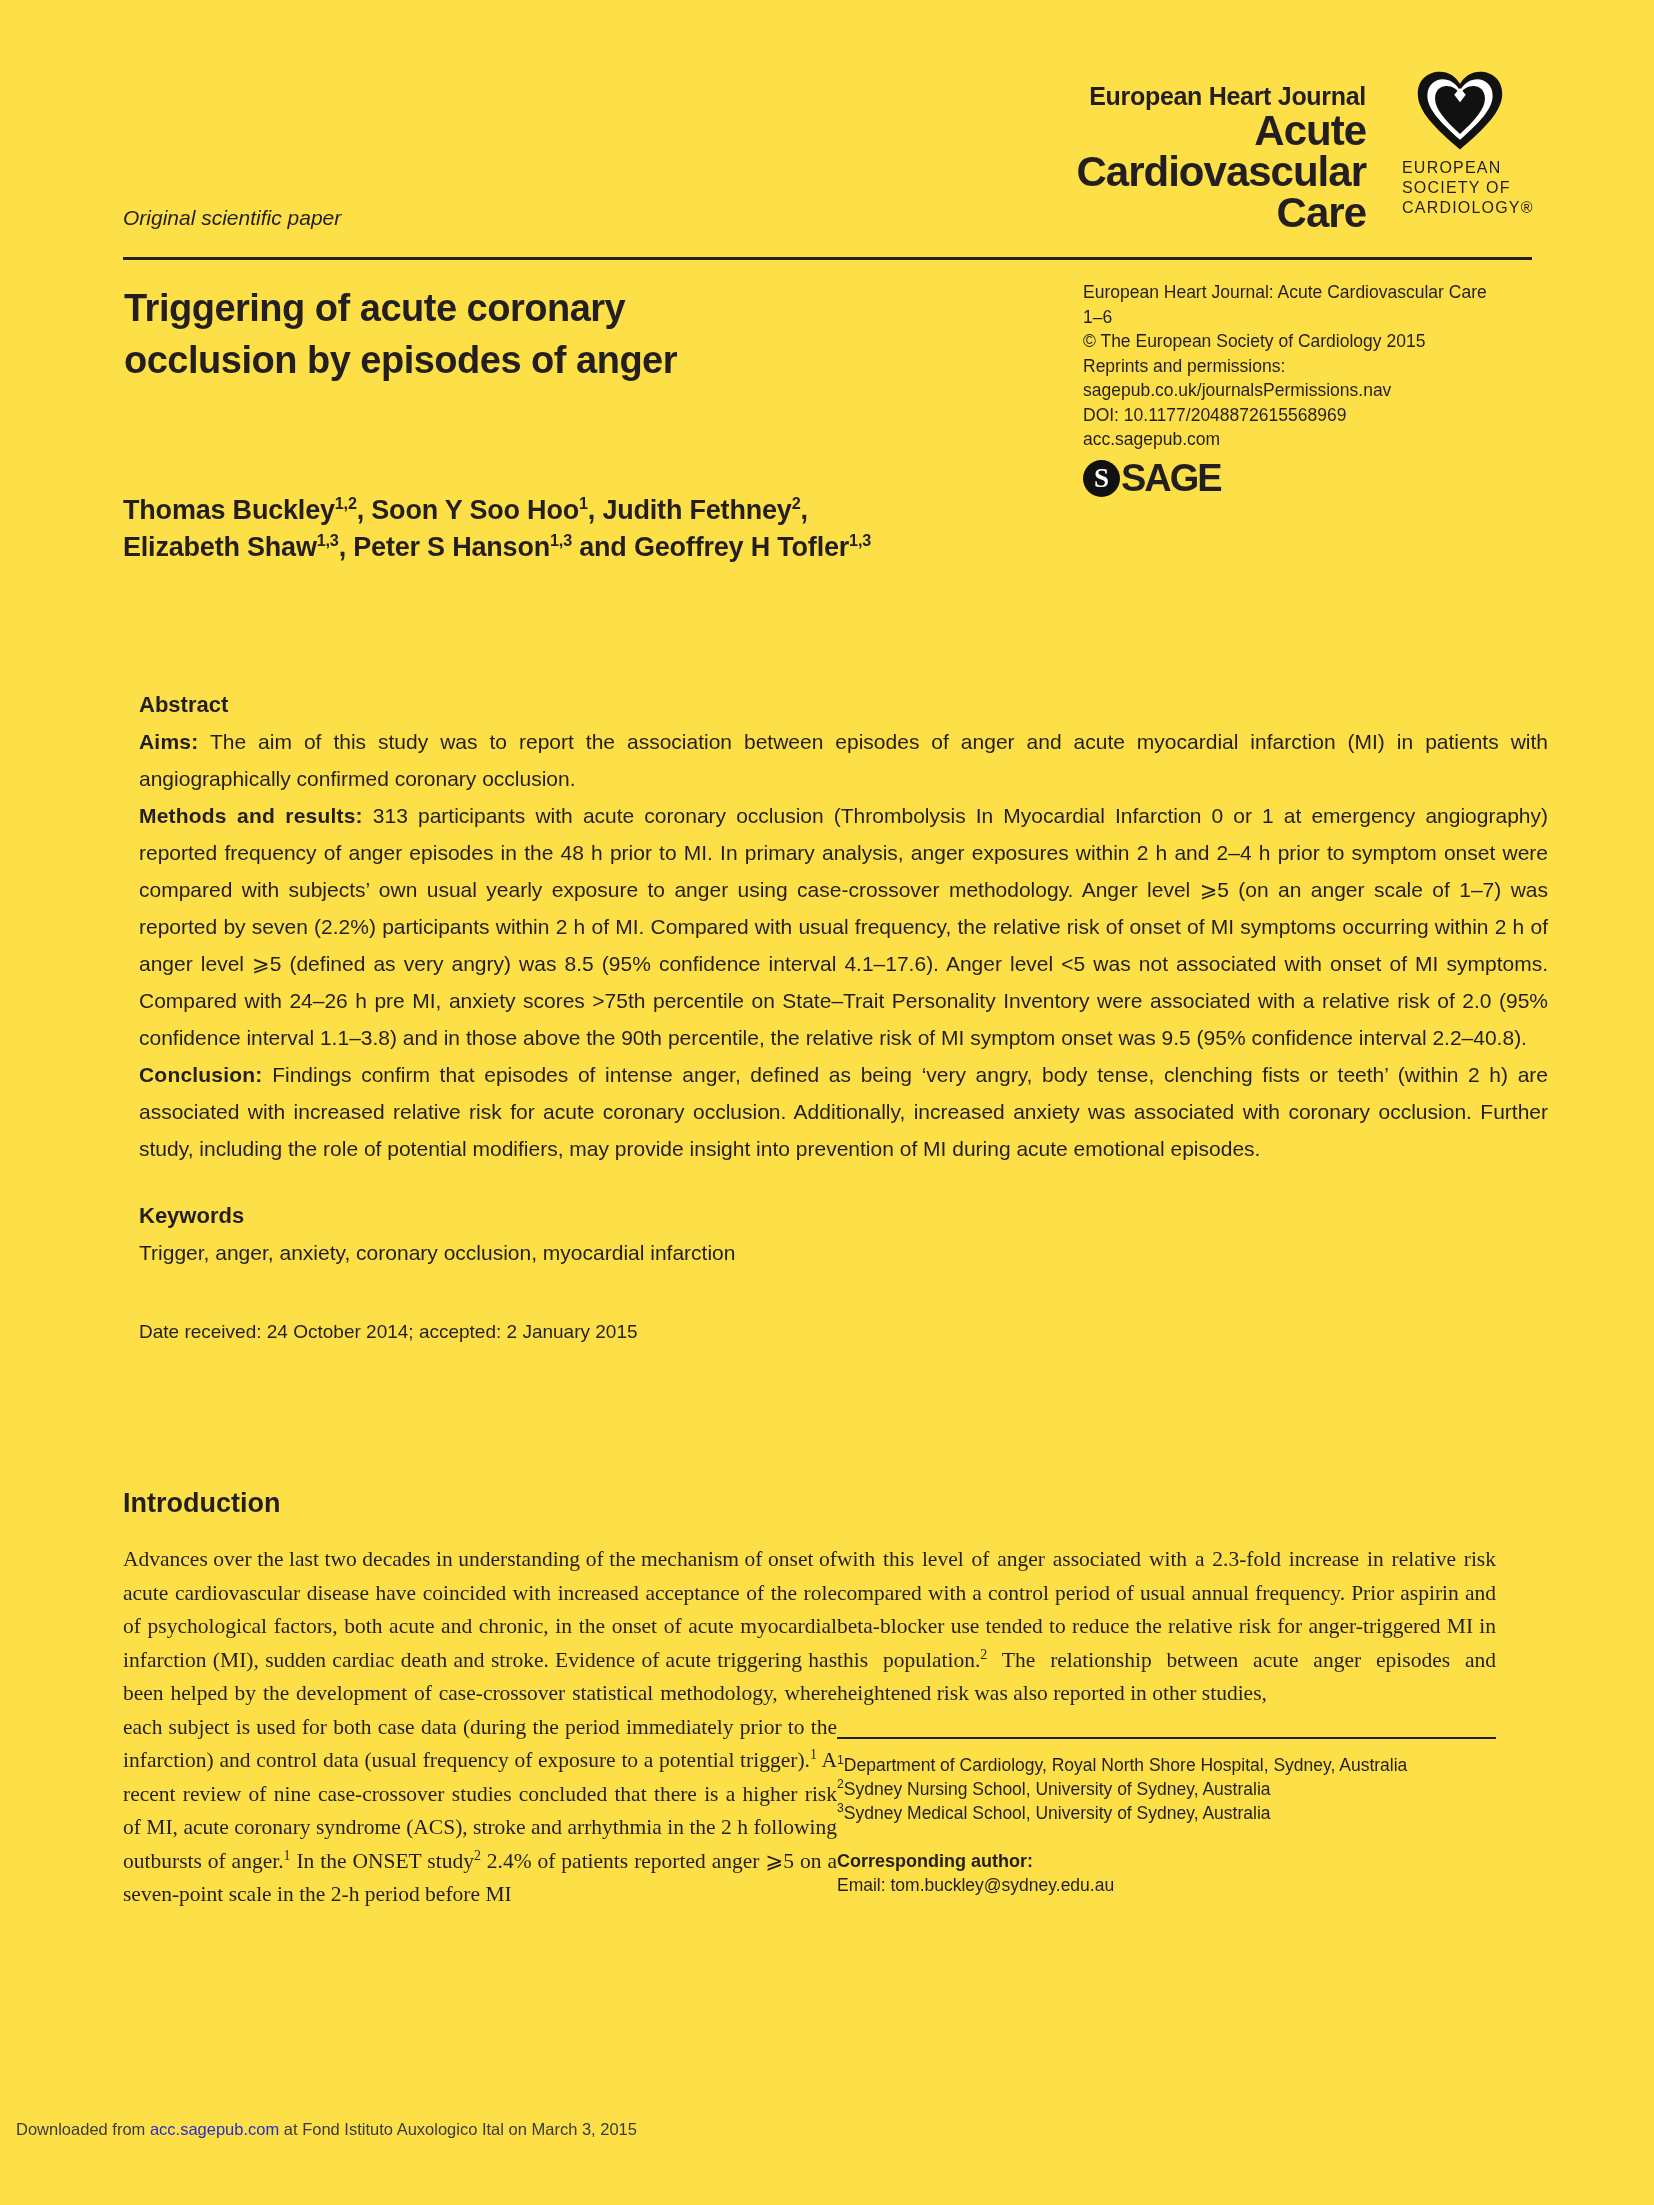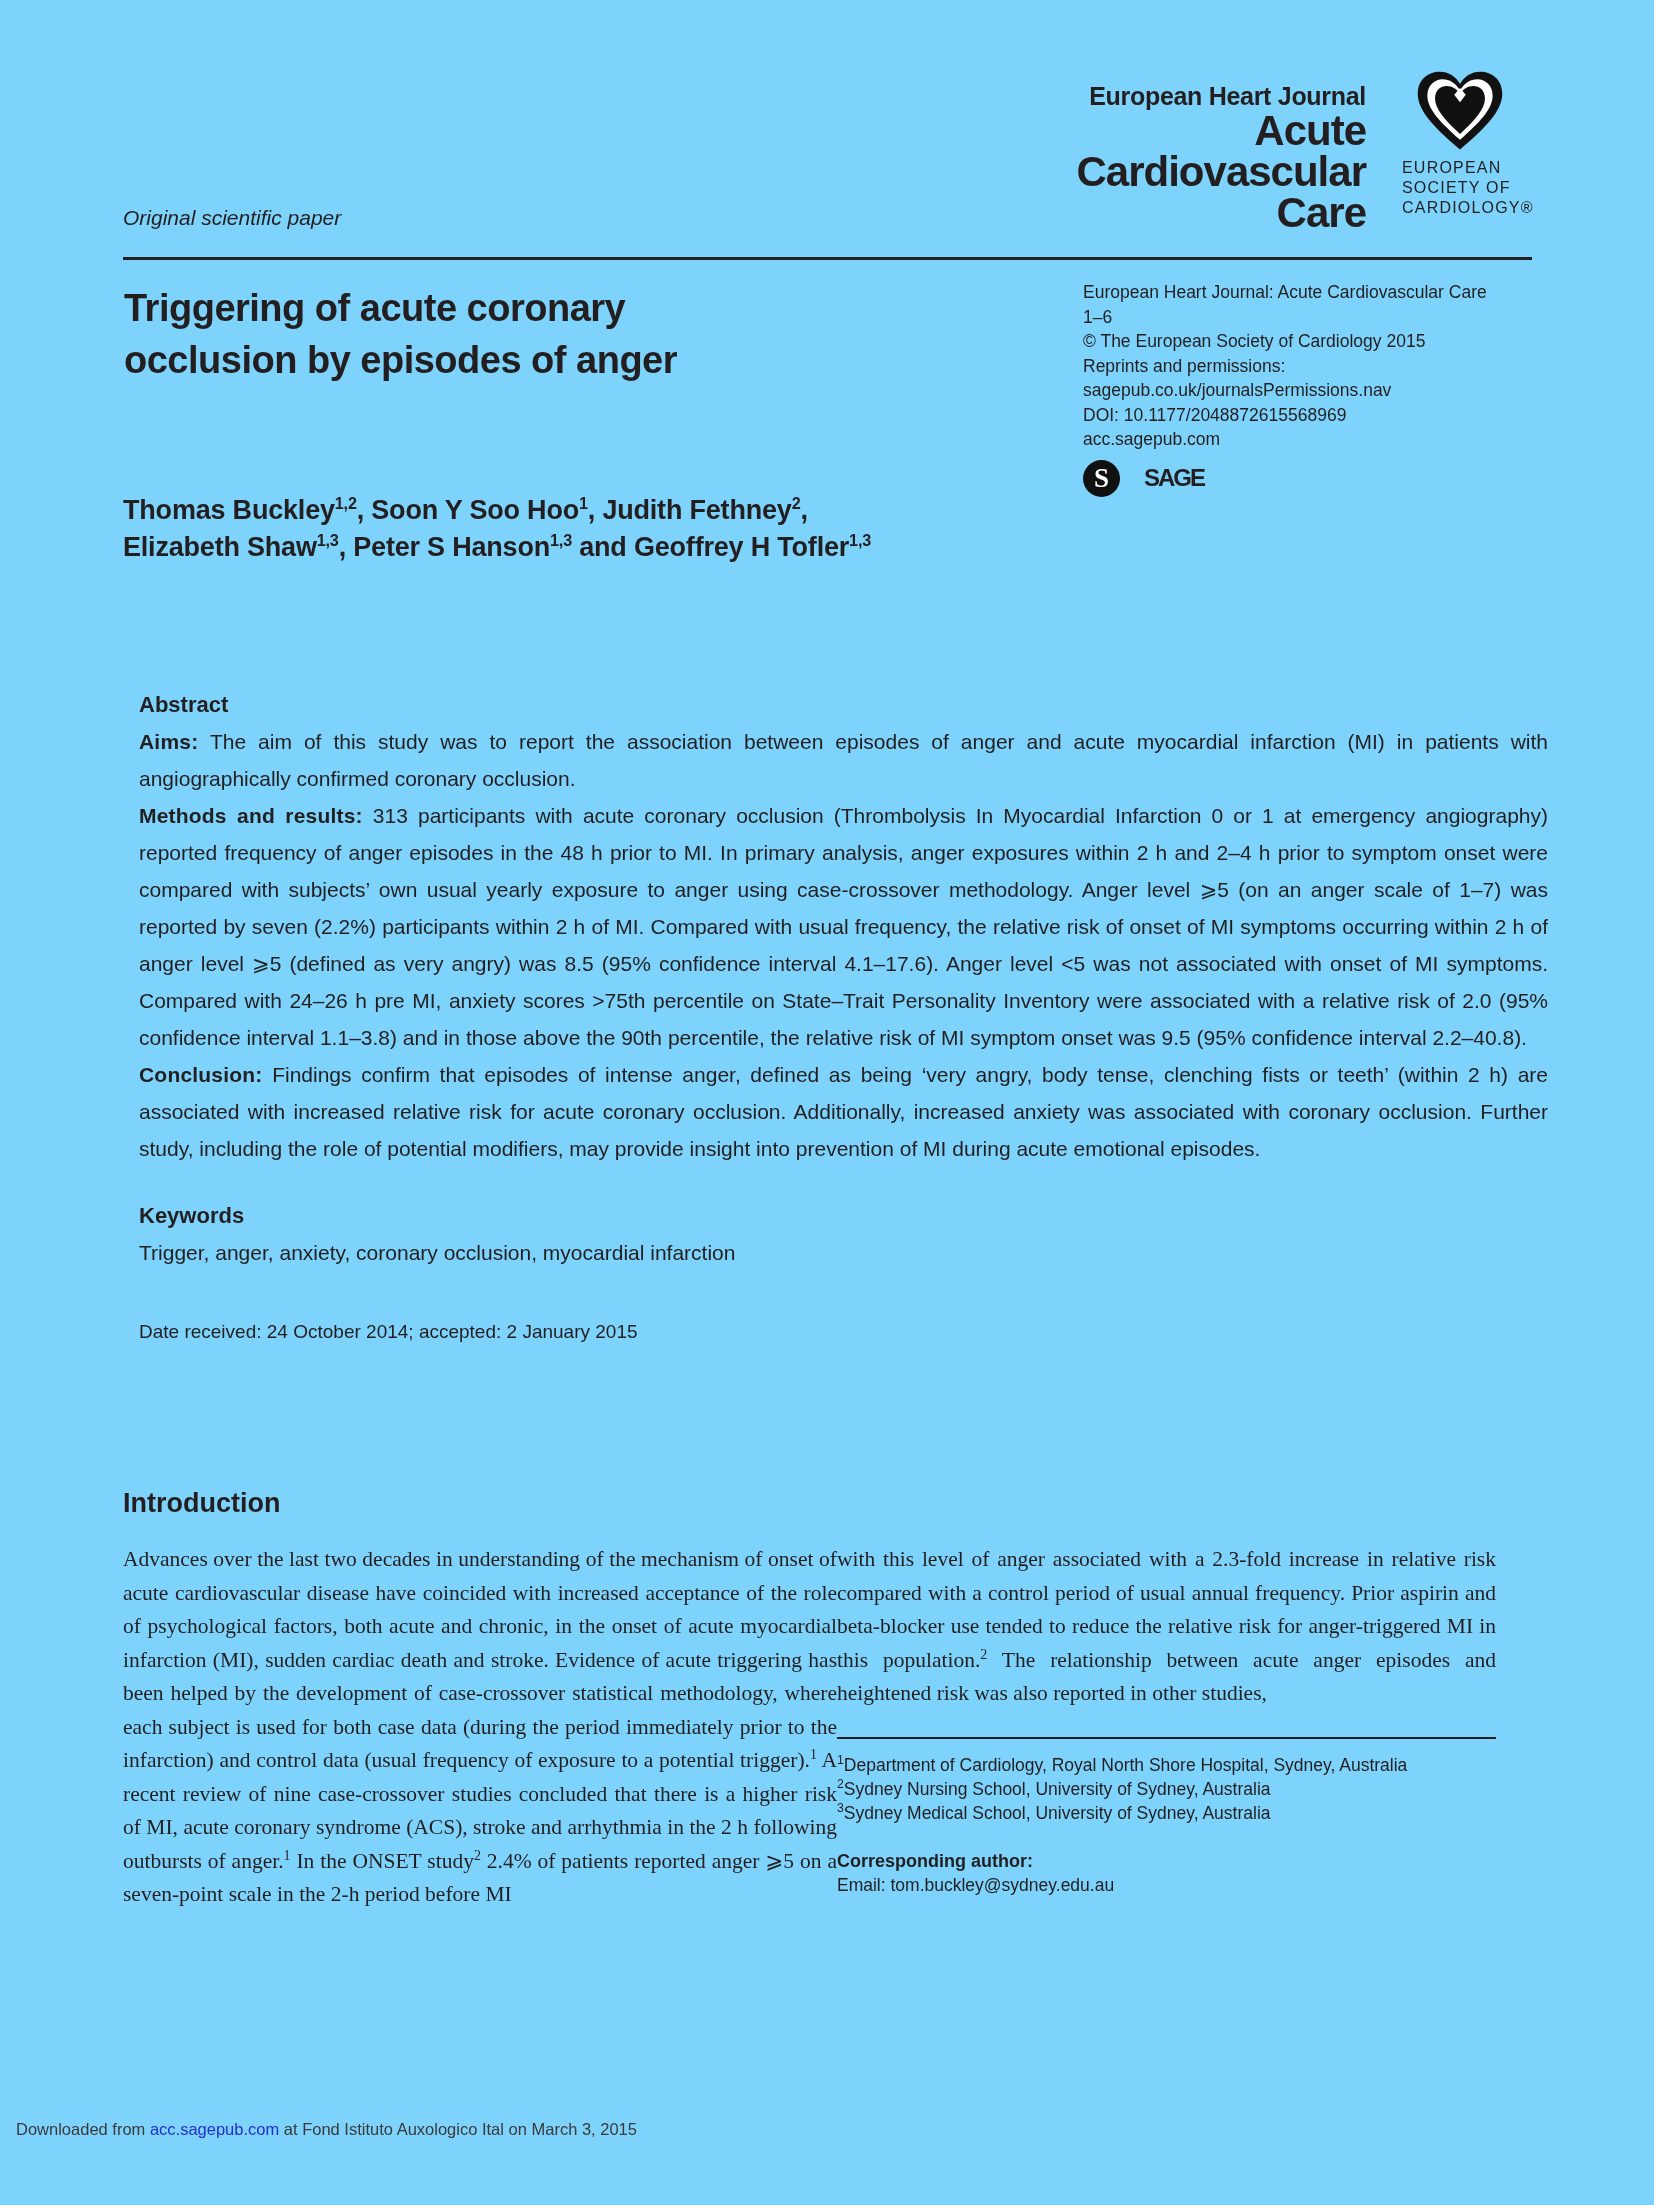--- a/index.html
+++ b/index.html
@@ -1,20 +1,20 @@
 <!DOCTYPE html>
 <html><head>
 <meta charset="utf-8">
 <style>
   html,body{margin:0;padding:0;background:#ffffff;}
   .page{
     position:relative;
     width:1654px;
     height:2205px;
-    background:#7dd3fc;
+    background:#fde047;
     color:#231f20;
     font-family:"Liberation Sans", sans-serif;
     overflow:hidden;
   }
   
   .masthead{position:absolute;top:68px;right:116px;display:flex;gap:16px;align-items:flex-start;}
   .masthead-text{text-align:right;padding-top:14px;}
   .mh-line1{font-size:25px;font-weight:bold;line-height:28px;letter-spacing:-0.3px;}
   .mh-big{font-size:42px;font-weight:bold;line-height:41px;letter-spacing:-1px;}
   .esc-col{width:136px;display:flex;flex-direction:column;align-items:flex-start;margin-left:20px;}
@@ -22,21 +22,21 @@
   .esc-text{font-size:16px;line-height:20px;letter-spacing:1.2px;margin-top:4px;}
   
   .category{position:absolute;left:123px;top:206px;font-style:italic;font-size:21px;}
   .header-rule{position:absolute;left:123px;top:257px;width:1409px;height:3px;background:#231f20;}
   .title{position:absolute;left:123px;top:281px;width:640px;margin:1px;font-size:38px;line-height:52px;font-weight:bold;letter-spacing:-0.5px;}
   
   .meta{position:absolute;left:1083px;top:280px;width:470px;font-size:17.5px;line-height:24.5px;}
   .meta a{color:inherit;text-decoration:none;display:block;}
   .sage{display:flex;align-items:center;margin-top:8px;}
   .sage-circle{width:37px;height:37px;border-radius:50%;background:#111;color:#fff;display:flex;align-items:center;justify-content:center;font-weight:bold;font-size:27px;font-family:"Liberation Serif",serif;}
-  .sage-word{font-size:24px;font-weight:bold;letter-spacing:-2px;margin-left:8px;padding-left:16px;}
+  .sage-word{font-size:38px;font-weight:bold;letter-spacing:-2px;margin-left:1px;}
   
   .authors{position:absolute;left:123px;top:492px;font-size:27px;font-weight:bold;line-height:37px;letter-spacing:-0.2px;}
   .authors sup{font-size:60%;line-height:0;}
   
   .abstract{position:absolute;left:139px;top:686px;width:1409px;font-size:21px;line-height:37px;}
   .sec-heading{font-size:22px;font-weight:bold;}
   .abstract p{margin:0;text-align:justify;}
   .abstract p b{letter-spacing:0.2px;}
   .kw-heading{margin-top:30px;font-size:22px;font-weight:bold;}
   .kw-text{font-size:21px;}

